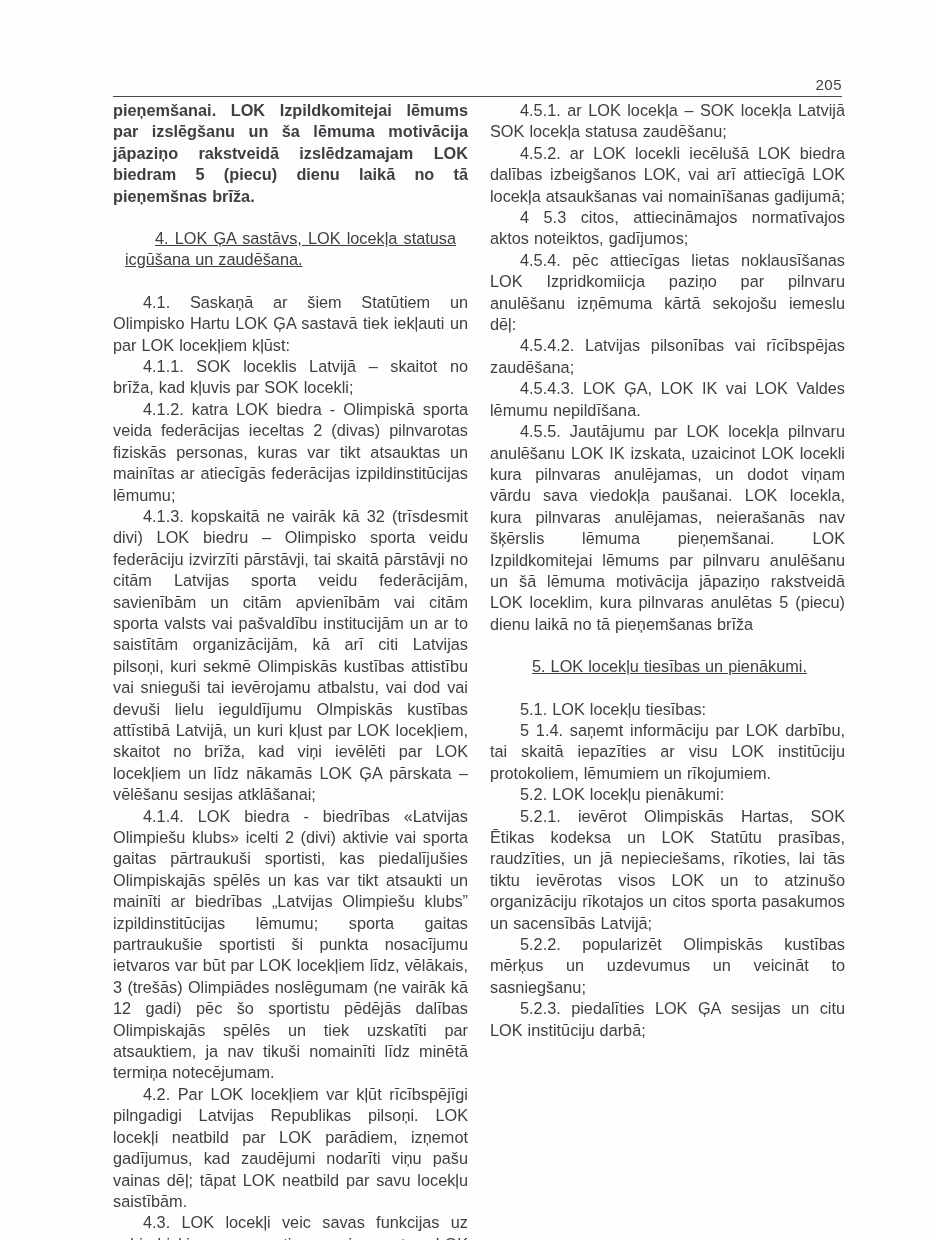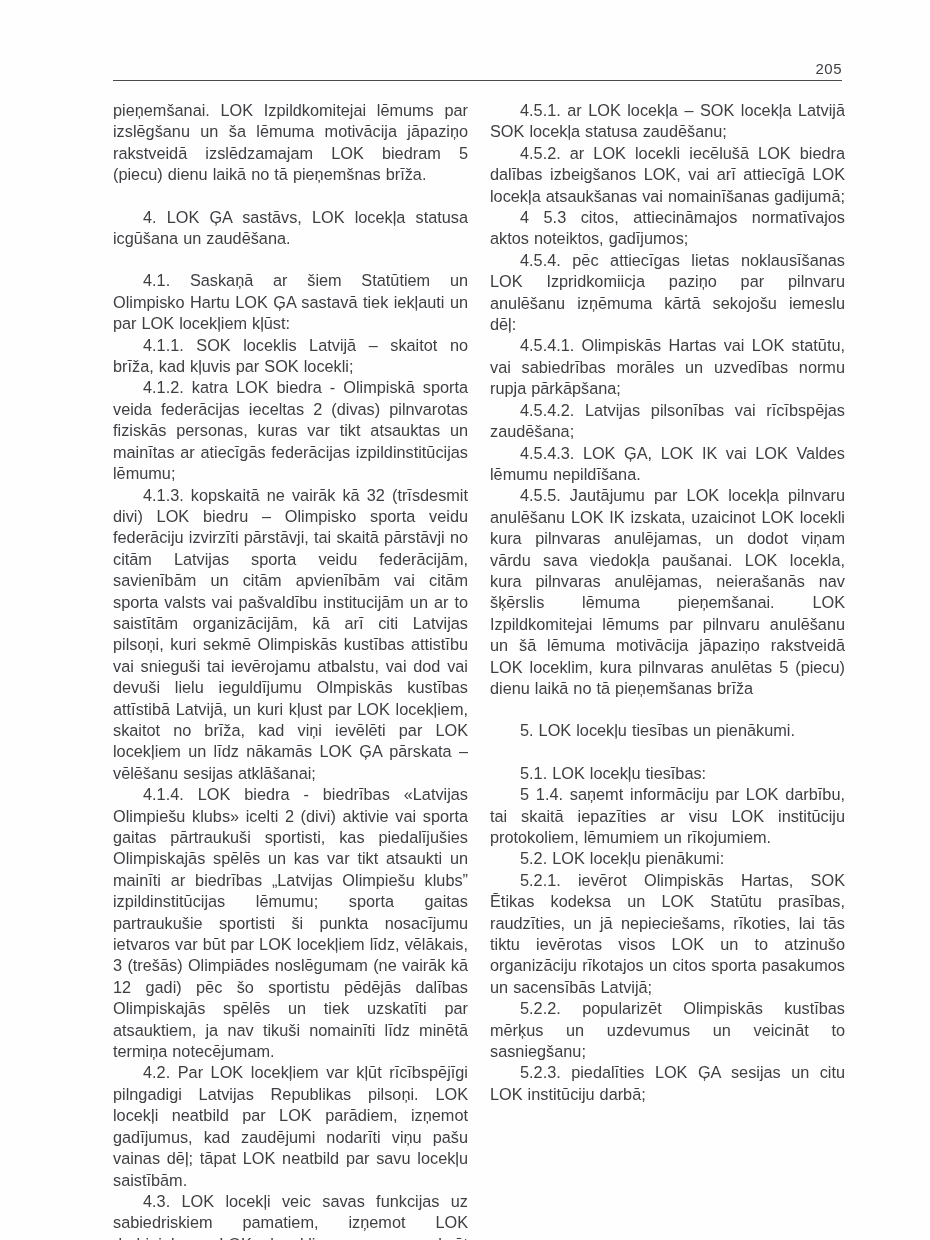--- a/index.html
+++ b/index.html
@@ -13,21 +13,21 @@
     height: 1240px;
     background: #fefefe;
     font-family: "Liberation Sans", "DejaVu Sans", sans-serif;
     color: #3e3e43;
     overflow: hidden;
   }
   .page-header {
     position: absolute;
     left: 113px;
     right: 88px;
-    top: 60px;
+    top: 76px;
   }
   .page-number {
     text-align: right;
     font-size: 15px;
     letter-spacing: 0.5px;
     color: #3e3e43;
     padding-bottom: 3px;
   }
   .header-rule {
     border: none;
@@ -49,23 +49,25 @@
   .para {
     margin: 0;
     font-size: 16.3px;
     line-height: 21.4px;
     text-align: justify;
     text-indent: 30px;
     word-spacing: 0.5px;
   }
   .para.cont {
     text-indent: 0;
+    font-weight: bold;
   }
   .para.standalone {
-    margin: 21px 0;
+    margin: 21px 12px;
+    text-decoration: underline;
   }
 </style>
 </head>
 <body>
 
 <div class="page">
 
   <div class="page-header">
     <div class="page-number">205</div>
     <hr class="header-rule">
@@ -84,21 +86,20 @@
       <p class="para">4.2. Par LOK locekļiem var kļūt rīcībspējīgi pilngadigi Latvijas Republikas pilsoņi. LOK locekļi neatbild par LOK parādiem, izņemot gadījumus, kad zaudējumi nodarīti viņu pašu vainas dēļ; tāpat LOK neatbild par savu locekļu saistībām.</p>
       <p class="para">4.3. LOK locekļi veic savas funkcijas uz sabiedriskiem pamatiem, izņemot LOK darbiniekus. LOK locekļiem var apmaksāt transpona un naktsmītņu izdevumus, kas saistīti ar LOK komandējumiem, kā arī citus izdevumus, kuri nenovēršami radušies sakarā ar uzdoto pienākumu izpildi.</p>
 
     </div>
 
     <div class="column">
       <p class="para">4.5.1. ar LOK locekļa – SOK locekļa Latvijā SOK locekļa statusa zaudēšanu;</p>
       <p class="para">4.5.2. ar LOK locekli iecēlušā LOK biedra dalības izbeigšanos LOK, vai arī attiecīgā LOK locekļa atsaukšanas vai nomainīšanas gadijumā;</p>
       <p class="para">4 5.3 citos, attiecināmajos normatīvajos aktos noteiktos, gadījumos;</p>
       <p class="para">4.5.4. pēc attiecīgas lietas noklausīšanas LOK Izpridkomiicja paziņo par pilnvaru anulēšanu izņēmuma kārtā sekojošu iemeslu dēļ:</p>
-      <p class="para">4.5.4.1. Olimpiskās Hartas vai LOK statūtu, vai sabiedrības morāles un uzvedības normu rupja pārkāpšana;</p>
       <p class="para">4.5.4.2. Latvijas pilsonības vai rīcībspējas zaudēšana;</p>
       <p class="para">4.5.4.3. LOK ĢA, LOK IK vai LOK Valdes lēmumu nepildīšana.</p>
       <p class="para">4.5.5. Jautājumu par LOK locekļa pilnvaru anulēšanu LOK IK izskata, uzaicinot LOK locekli kura pilnvaras anulējamas, un dodot viņam vārdu sava viedokļa paušanai. LOK locekla, kura pilnvaras anulējamas, neierašanās nav šķērslis lēmuma pieņemšanai. LOK Izpildkomitejai lēmums par pilnvaru anulēšanu un šā lēmuma motivācija jāpaziņo rakstveidā LOK loceklim, kura pilnvaras anulētas 5 (piecu) dienu laikā no tā pieņemšanas brīža</p>
       <p class="para standalone">5. LOK locekļu tiesības un pienākumi.</p>
       <p class="para">5.1. LOK locekļu tiesības:</p>
       <p class="para">5 1.4. saņemt informāciju par LOK darbību, tai skaitā iepazīties ar visu LOK institūciju protokoliem, lēmumiem un rīkojumiem.</p>
       <p class="para">5.2. LOK locekļu pienākumi:</p>
       <p class="para">5.2.1. ievērot Olimpiskās Hartas, SOK Ētikas kodeksa un LOK Statūtu prasības, raudzīties, un jā nepieciešams, rīkoties, lai tās tiktu ievērotas visos LOK un to atzinušo organizāciju rīkotajos un citos sporta pasakumos un sacensībās Latvijā;</p>
       <p class="para">5.2.2. popularizēt Olimpiskās kustības mērķus un uzdevumus un veicināt to sasniegšanu;</p>
       <p class="para">5.2.3. piedalīties LOK ĢA sesijas un citu LOK institūciju darbā;</p>

